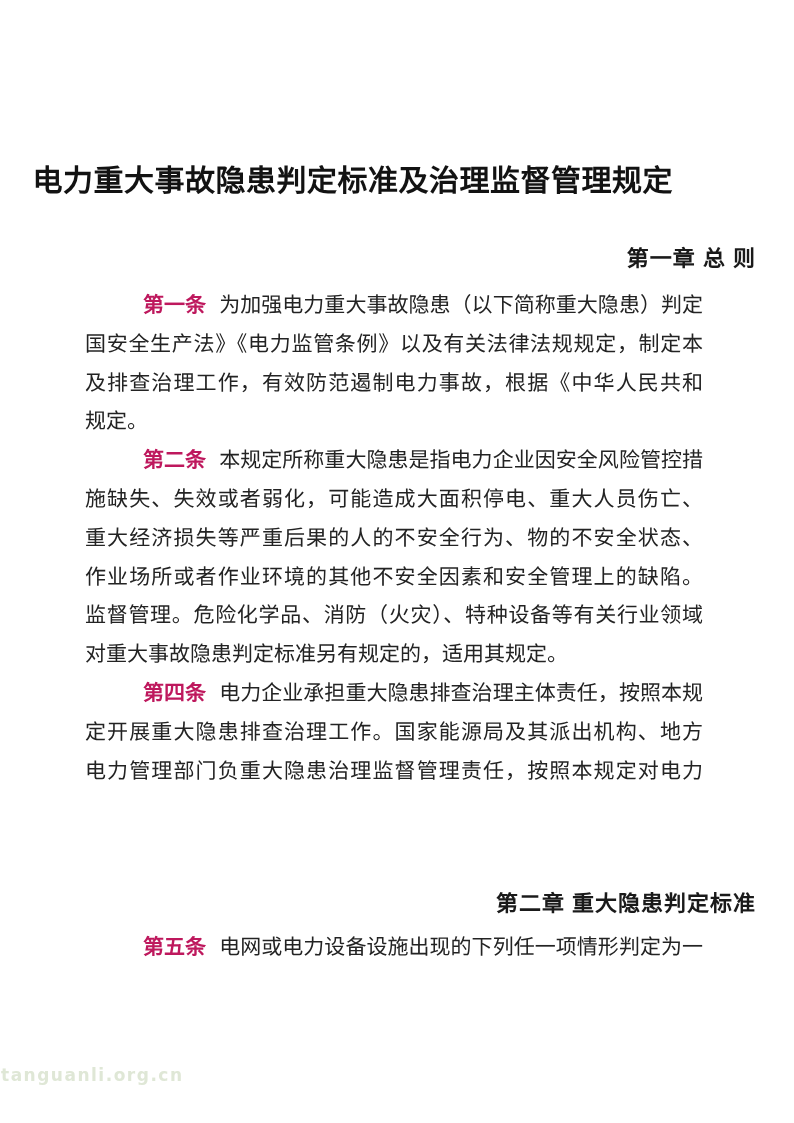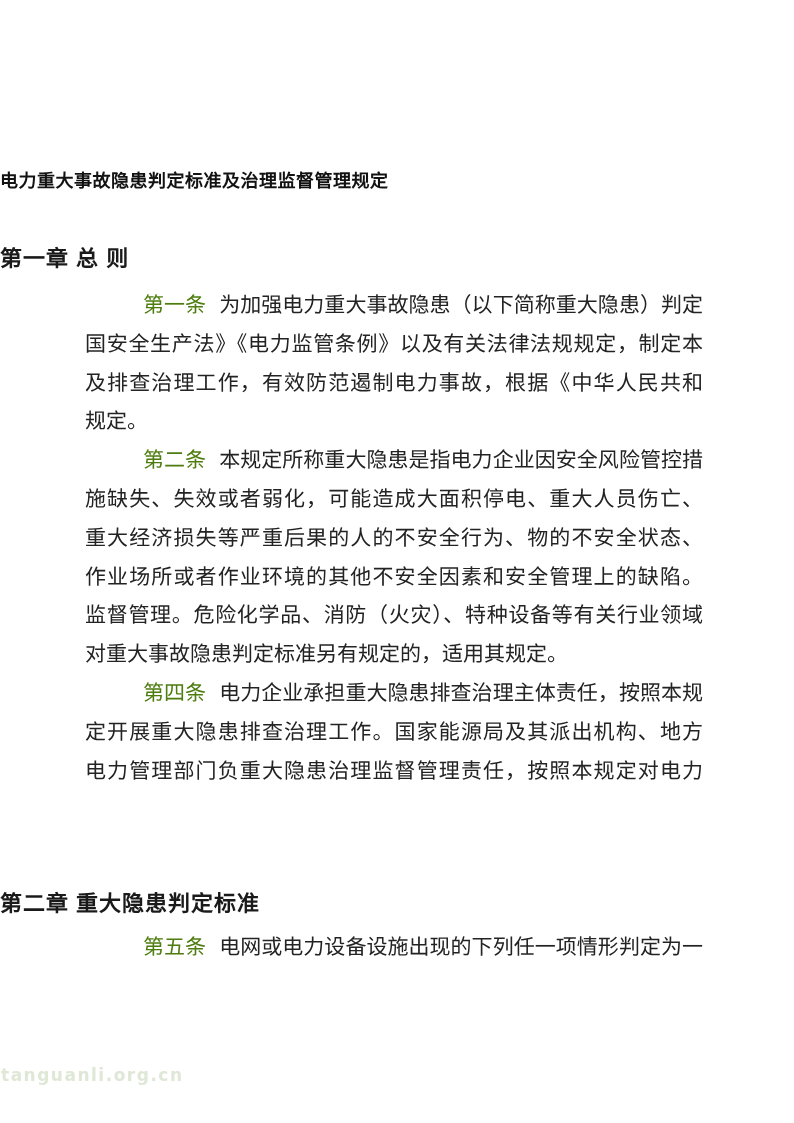--- a/index.html
+++ b/index.html
@@ -9,32 +9,32 @@
     position: relative;
     overflow: hidden;
     font-family: "Liberation Serif", "DejaVu Serif", serif;
     color: #222222;
   }
   .page { position: absolute; inset: 0; }
 
   .doc-title {
     position: absolute;
     left: 0; top: 161px; width: 673px;
-    text-align: left;
-    font-size: 18px;
+    text-align: right;
+    font-size: 30px;
     font-weight: 700;
     line-height: 40px;
     letter-spacing: 0.5px;
     color: #121212;
   }
 
   .chapter-heading {
     position: absolute;
     left: 0; width: 756px;
-    text-align: left;
+    text-align: right;
     font-size: 22px;
     font-weight: 700;
     line-height: 40px;
     letter-spacing: 1px;
     font-family: "Liberation Sans", "DejaVu Sans", sans-serif;
     color: #1a1a1a;
   }
   .chapter-1 { top: 239px; }
   .chapter-2 { top: 884px; }
 
@@ -52,23 +52,23 @@
     font-size: 21px;
     color: #232323;
     text-align: justify;
     text-align-last: justify;
     box-sizing: border-box;
   }
   .line.last-left { text-align-last: left; }
   .line.first { padding-left: 58px; }
 
   .article-label {
-    font-weight: 400;
+    font-weight: 700;
     font-family: "Liberation Sans", "DejaVu Sans", sans-serif;
-    color: #4d7c0f;
+    color: #be185d;
   }
   .label-gap { display: inline-block; width: 13px; }
 
   .watermark {
     position: absolute;
     left: 1px; top: 1065px;
     font-family: "DejaVu Sans", "Liberation Sans", sans-serif;
     font-weight: 700;
     font-size: 17px;
     letter-spacing: 1.5px;

